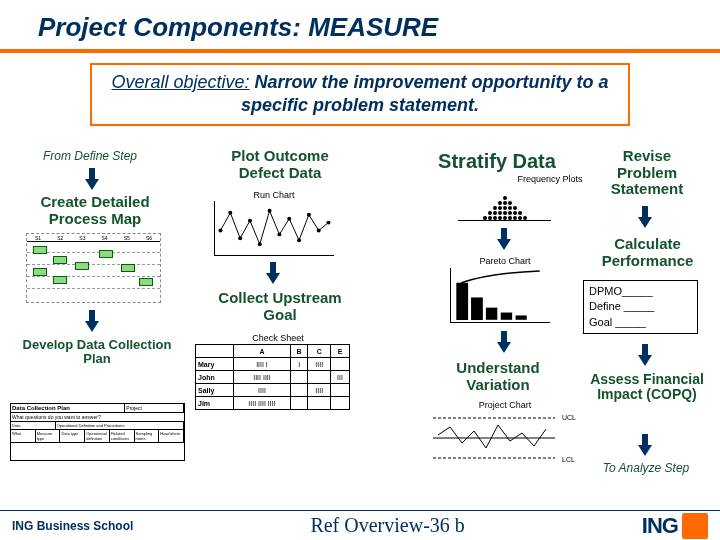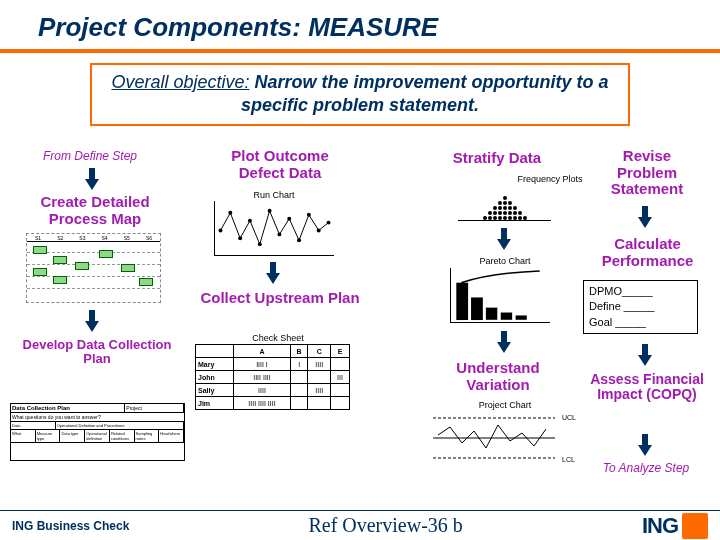--- a/index.html
+++ b/index.html
@@ -3,21 +3,21 @@
 <meta charset="utf-8">
 <style>
   * { box-sizing: border-box; margin: 0; padding: 0; }
   body { width: 720px; height: 540px; font-family: Arial, sans-serif; background: #fff; position: relative; overflow: hidden; }
   .slide { width: 720px; height: 540px; position: relative; }
   .title { font-family: 'Arial Black', Arial, sans-serif; font-weight: 900; font-size: 26px; color: #003060; padding: 12px 0 6px 38px; border-bottom: 4px solid #ff6a00; font-style: italic; }
   .obj-box { margin: 10px auto; width: 540px; border: 2px solid #ff6a00; padding: 6px 10px; text-align: center; font-size: 18px; font-style: italic; color: #003060; line-height: 1.3; }
   .obj-box u { text-decoration: underline; }
   .obj-box .bold { font-weight: bold; }
   .content { position: absolute; top: 138px; left: 0; width: 720px; height: 360px; }
-  .lbl { position: absolute; font-weight: bold; color: #a21caf; text-align: center; font-size: 13px; line-height: 1.1; }
+  .lbl { position: absolute; font-weight: bold; color: #14532d; text-align: center; font-size: 13px; line-height: 1.1; }
   .small-lbl { position: absolute; font-size: 9px; text-align: center; }
   .arrow-down { position: absolute; width: 14px; height: 22px; }
   .arrow-down::before { content:""; position:absolute; left:4px; top:0; width:6px; height:12px; background:#003060; }
   .arrow-down::after { content:""; position:absolute; left:0; top:11px; border-left:7px solid transparent; border-right:7px solid transparent; border-top:11px solid #003060; }
   .process-map { position:absolute; left:26px; top:95px; width:135px; height:70px; border:1px dashed #888; background:#fff; }
   .pm-hdr { position:absolute; top:1px; width:100%; display:flex; }
   .pm-hdr div { flex:1; font-size:5px; text-align:center; border-bottom:1px solid #000; }
   .pm-line { position:absolute; height:0; border-top:1px dashed #999; left:0; right:0; }
   .pm-box { position:absolute; width:14px; height:8px; background:#8fd889; border:1px solid #060; }
   .run-chart { position:absolute; left:214px; top:63px; width:120px; height:55px; border:1px solid #000; border-top:none; border-right:none; background:#fff; }
@@ -122,21 +122,21 @@
             <circle cx="65" cy="34" r="2"></circle>
             <circle cx="75" cy="18" r="2"></circle>
             <circle cx="85" cy="40" r="2"></circle>
             <circle cx="95" cy="14" r="2"></circle>
             <circle cx="105" cy="30" r="2"></circle>
             <circle cx="115" cy="22" r="2"></circle>
           </g>
       </svg>
     </div>
     <div class="arrow-down" style="left:266px; top:124px;"></div>
-    <div class="lbl" style="left:200px; top:152px; width:160px; font-size:15px;">Collect Upstream Plan</div>
+    <div class="lbl" style="left:200px; top:152px; width:160px; font-size:15px;">Collect Upstream Goal</div>
     <div class="small-lbl" style="left:238px; top:195px; width:80px;">Check Sheet</div>
 
     <div class="checksheet">
       <table>
         <tbody>
             <tr>
               <th></th>
               <th>A</th>
               <th>B</th>
               <th>C</th>
@@ -167,21 +167,21 @@
               <td>Jim</td>
               <td>IIII IIII IIII</td>
               <td></td>
               <td></td>
               <td></td>
             </tr>
       </tbody>
         </table>
     </div>
 
-    <div class="lbl" style="left:432px; top:12px; width:130px; font-size:15px;">Stratify Data</div>
+    <div class="lbl" style="left:432px; top:12px; width:130px; font-size:20px;">Stratify Data</div>
     <div class="small-lbl" style="left:510px; top:36px; width:80px;">Frequency Plots</div>
 
     <div class="freq-plot">
       <div style="display:flex; gap:1px; align-items:flex-end; height:32px; justify-content:center;">
         <div style="display:flex; flex-direction:column; gap:1px;">
             <span style="width:4px;height:4px;background:#000;border-radius:50%"></span>
           </div>
         <div style="display:flex; flex-direction:column; gap:1px;">
             <span style="width:4px;height:4px;background:#000;border-radius:50%"></span>
             <span style="width:4px;height:4px;background:#000;border-radius:50%"></span>
@@ -266,20 +266,20 @@
     </div>
 
     <div class="arrow-down" style="left:638px; top:206px;"></div>
     <div class="lbl" style="left:582px; top:234px; width:130px; font-size:14px;">Assess Financial Impact (COPQ)</div>
     <div class="arrow-down" style="left:638px; top:296px;"></div>
     <div class="lbl" style="left:586px; top:324px; width:120px; font-style:italic; font-size:12px; font-weight:normal;">To Analyze Step</div>
 
   </div>
 
   <div class="footer">
-    <div class="footer-left">ING Business Check</div>
+    <div class="footer-left">ING Business School</div>
     <div class="footer-ref">Ref Overview-36 b</div>
     <div class="ing-logo">
       <span class="txt">ING</span>
       <span class="lion"></span>
     </div>
   </div>
 </div>
 
 </body></html>

